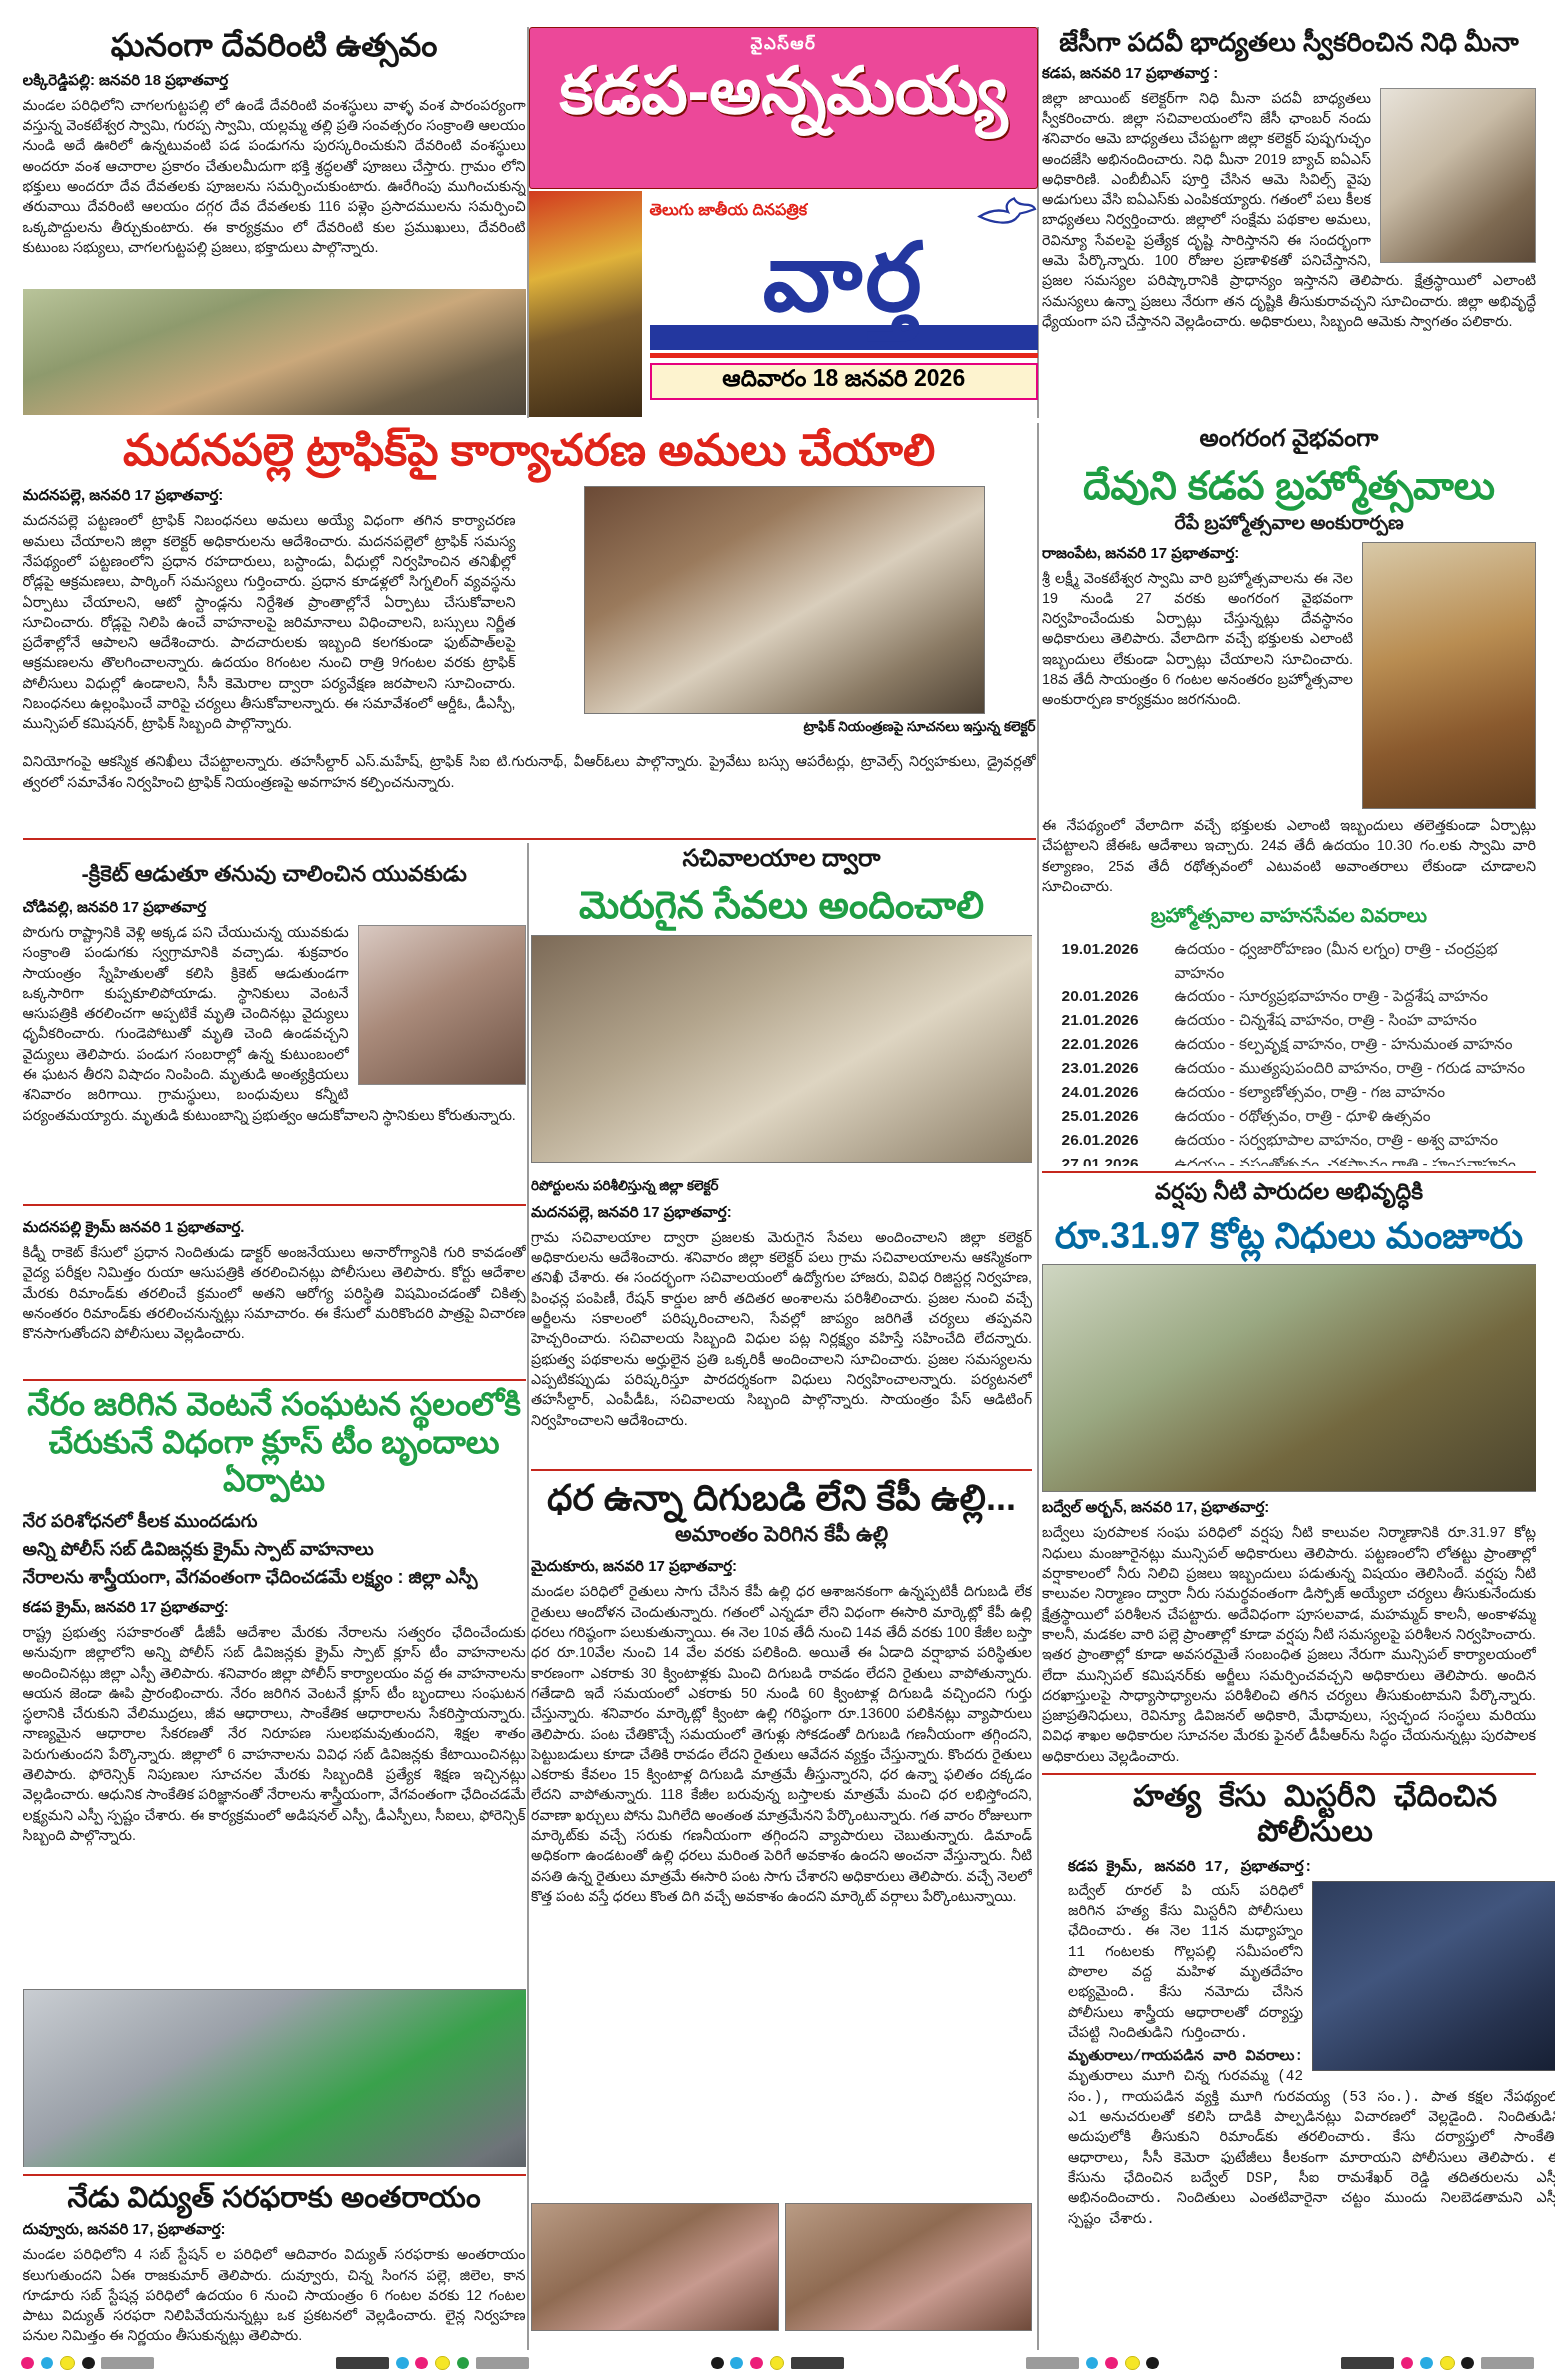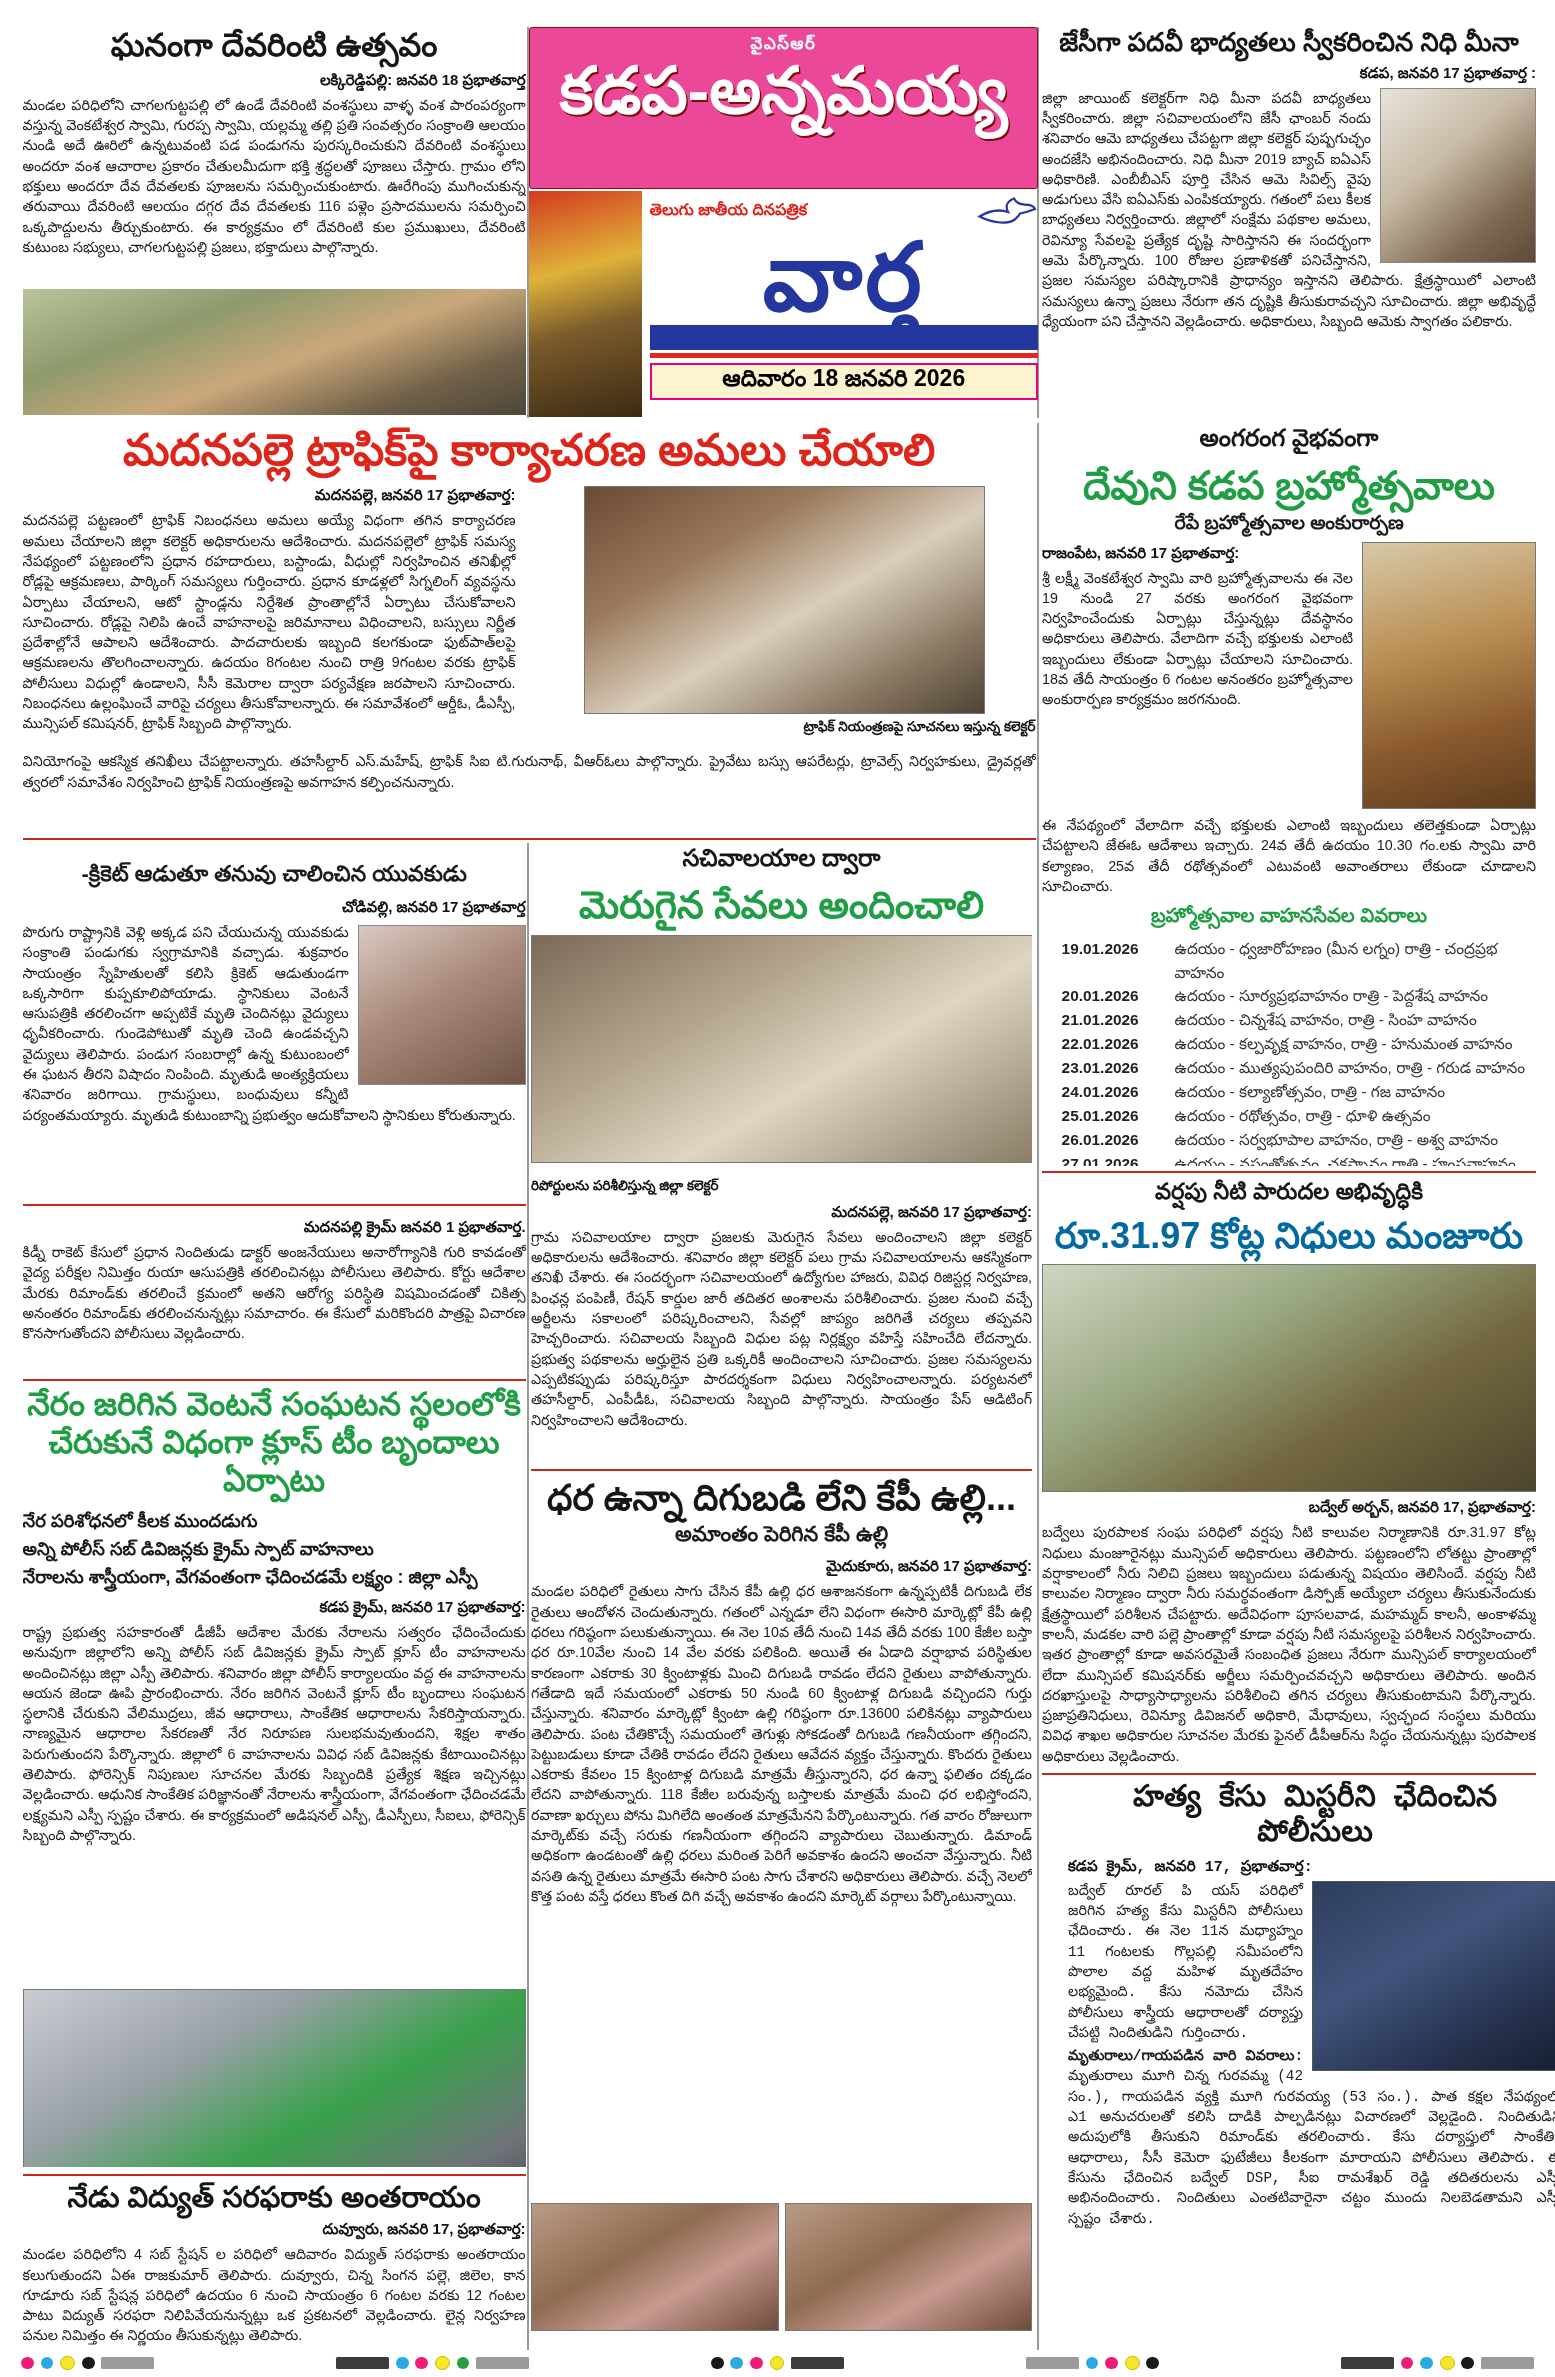--- a/index.html
+++ b/index.html
@@ -6,21 +6,21 @@
   .page{position:relative;width:1556px;height:2377px;background:#ffffff;margin:0 auto;
         font-family:"Liberation Sans","DejaVu Sans",sans-serif;color:#151515;overflow:hidden;}
   .abs{position:absolute;}
   .hl{font-weight:bold;text-align:center;line-height:1.18;margin:0;}
   .hl-black{color:#161616;}
   .hl-red{color:#df241a;}
   .hl-green{color:#1f9e44;}
   .hl-mag{color:#0369a1;}
   .kicker{font-weight:bold;text-align:center;color:#181818;margin:0;}
   .sub{font-weight:bold;text-align:center;color:#1c1c1c;margin:3px 0 0;}
-  .dateline{font-weight:bold;text-align:right;font-size:15px;margin:6px 0 3px;color:#111;}
+  .dateline{font-weight:bold;text-align:left;font-size:15px;margin:6px 0 3px;color:#111;}
   .dateline.left{text-align:left;}
   .body{text-align:justify;font-size:14.3px;line-height:1.42;color:#1b1b1b;}
   .caption{font-weight:bold;font-size:13.5px;color:#111;}
   .vrule{position:absolute;width:1.5px;background:#9a9a9a;}
   .hrule{position:absolute;height:2.3px;background:#c5271d;}
   .photo{position:relative;}
   .ph-procession{background:linear-gradient(160deg,#b9c49a 0%,#8e9a6d 30%,#caa87b 55%,#6f6048 80%,#4e463a 100%);}
   .ph-jc{background:linear-gradient(140deg,#e8e3da 0%,#c8bba6 40%,#7e6a52 75%,#5d4a38 100%);}
   .ph-collector{background:linear-gradient(150deg,#6b4a36 0%,#9a7a5c 30%,#d9cebc 55%,#8a7a64 80%,#4f4335 100%);}
   .ph-office{background:linear-gradient(150deg,#7c6a57 0%,#b3a58d 35%,#ded5c2 60%,#8b7d66 100%);}

